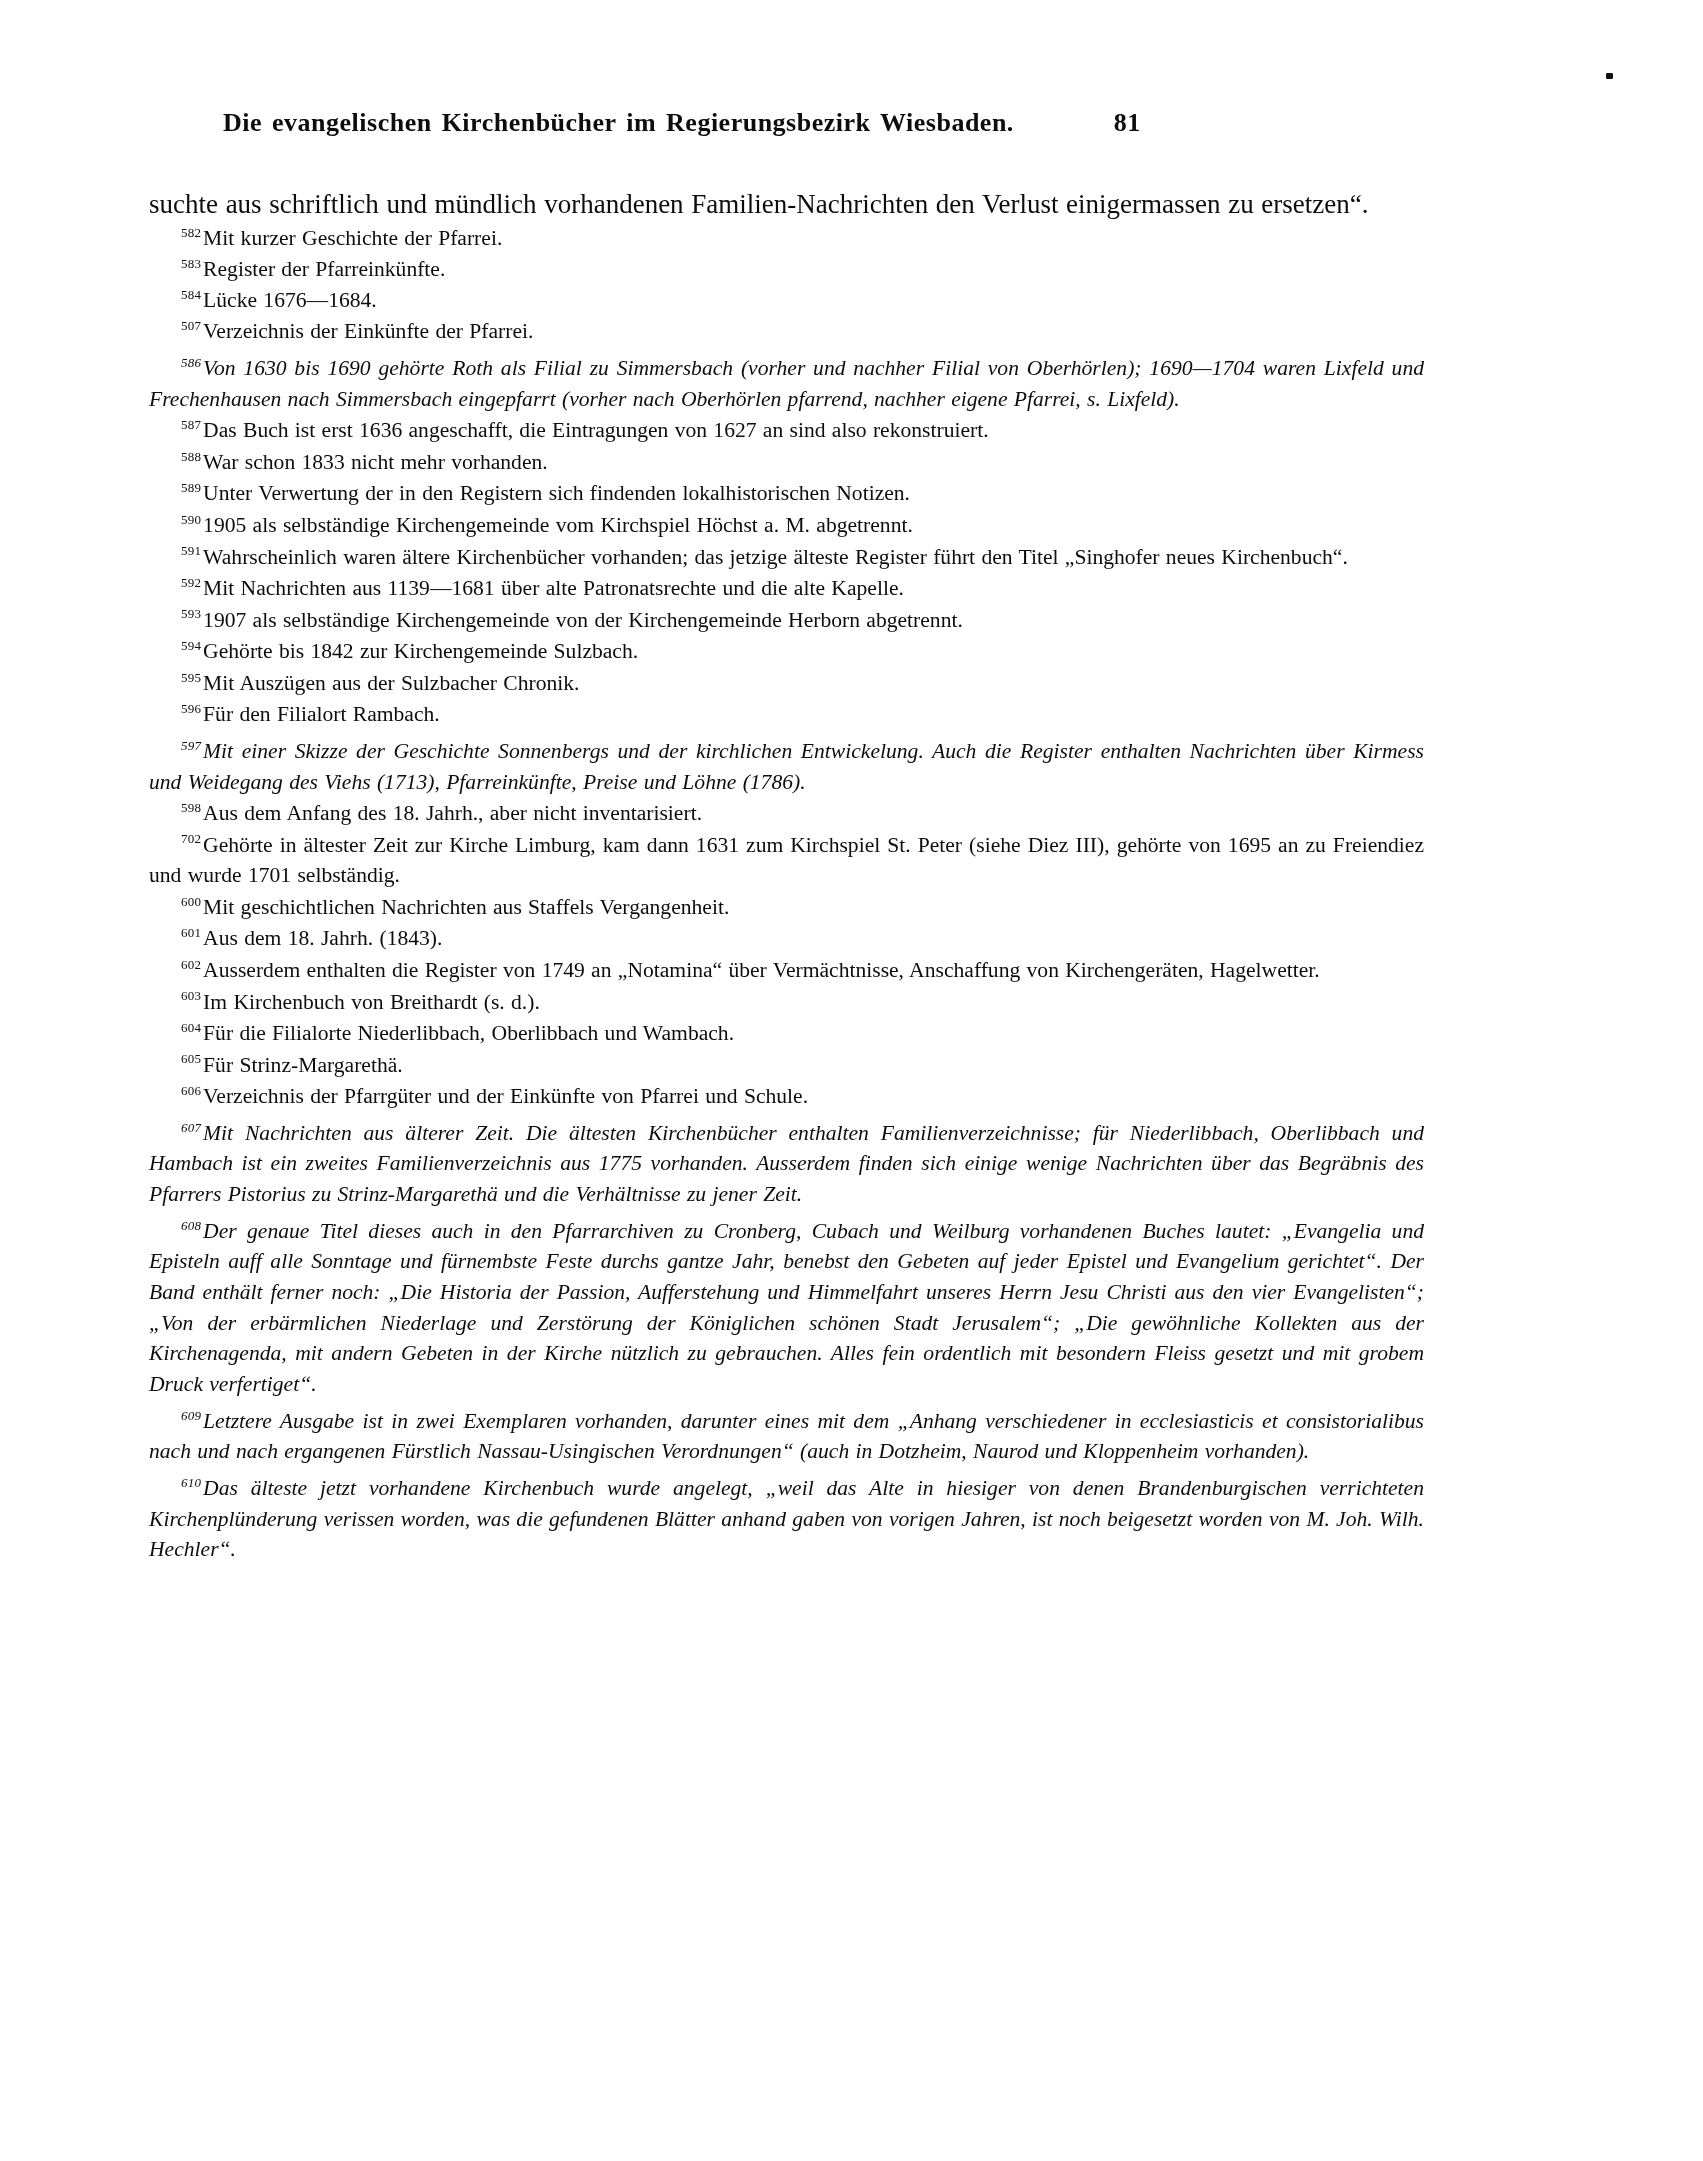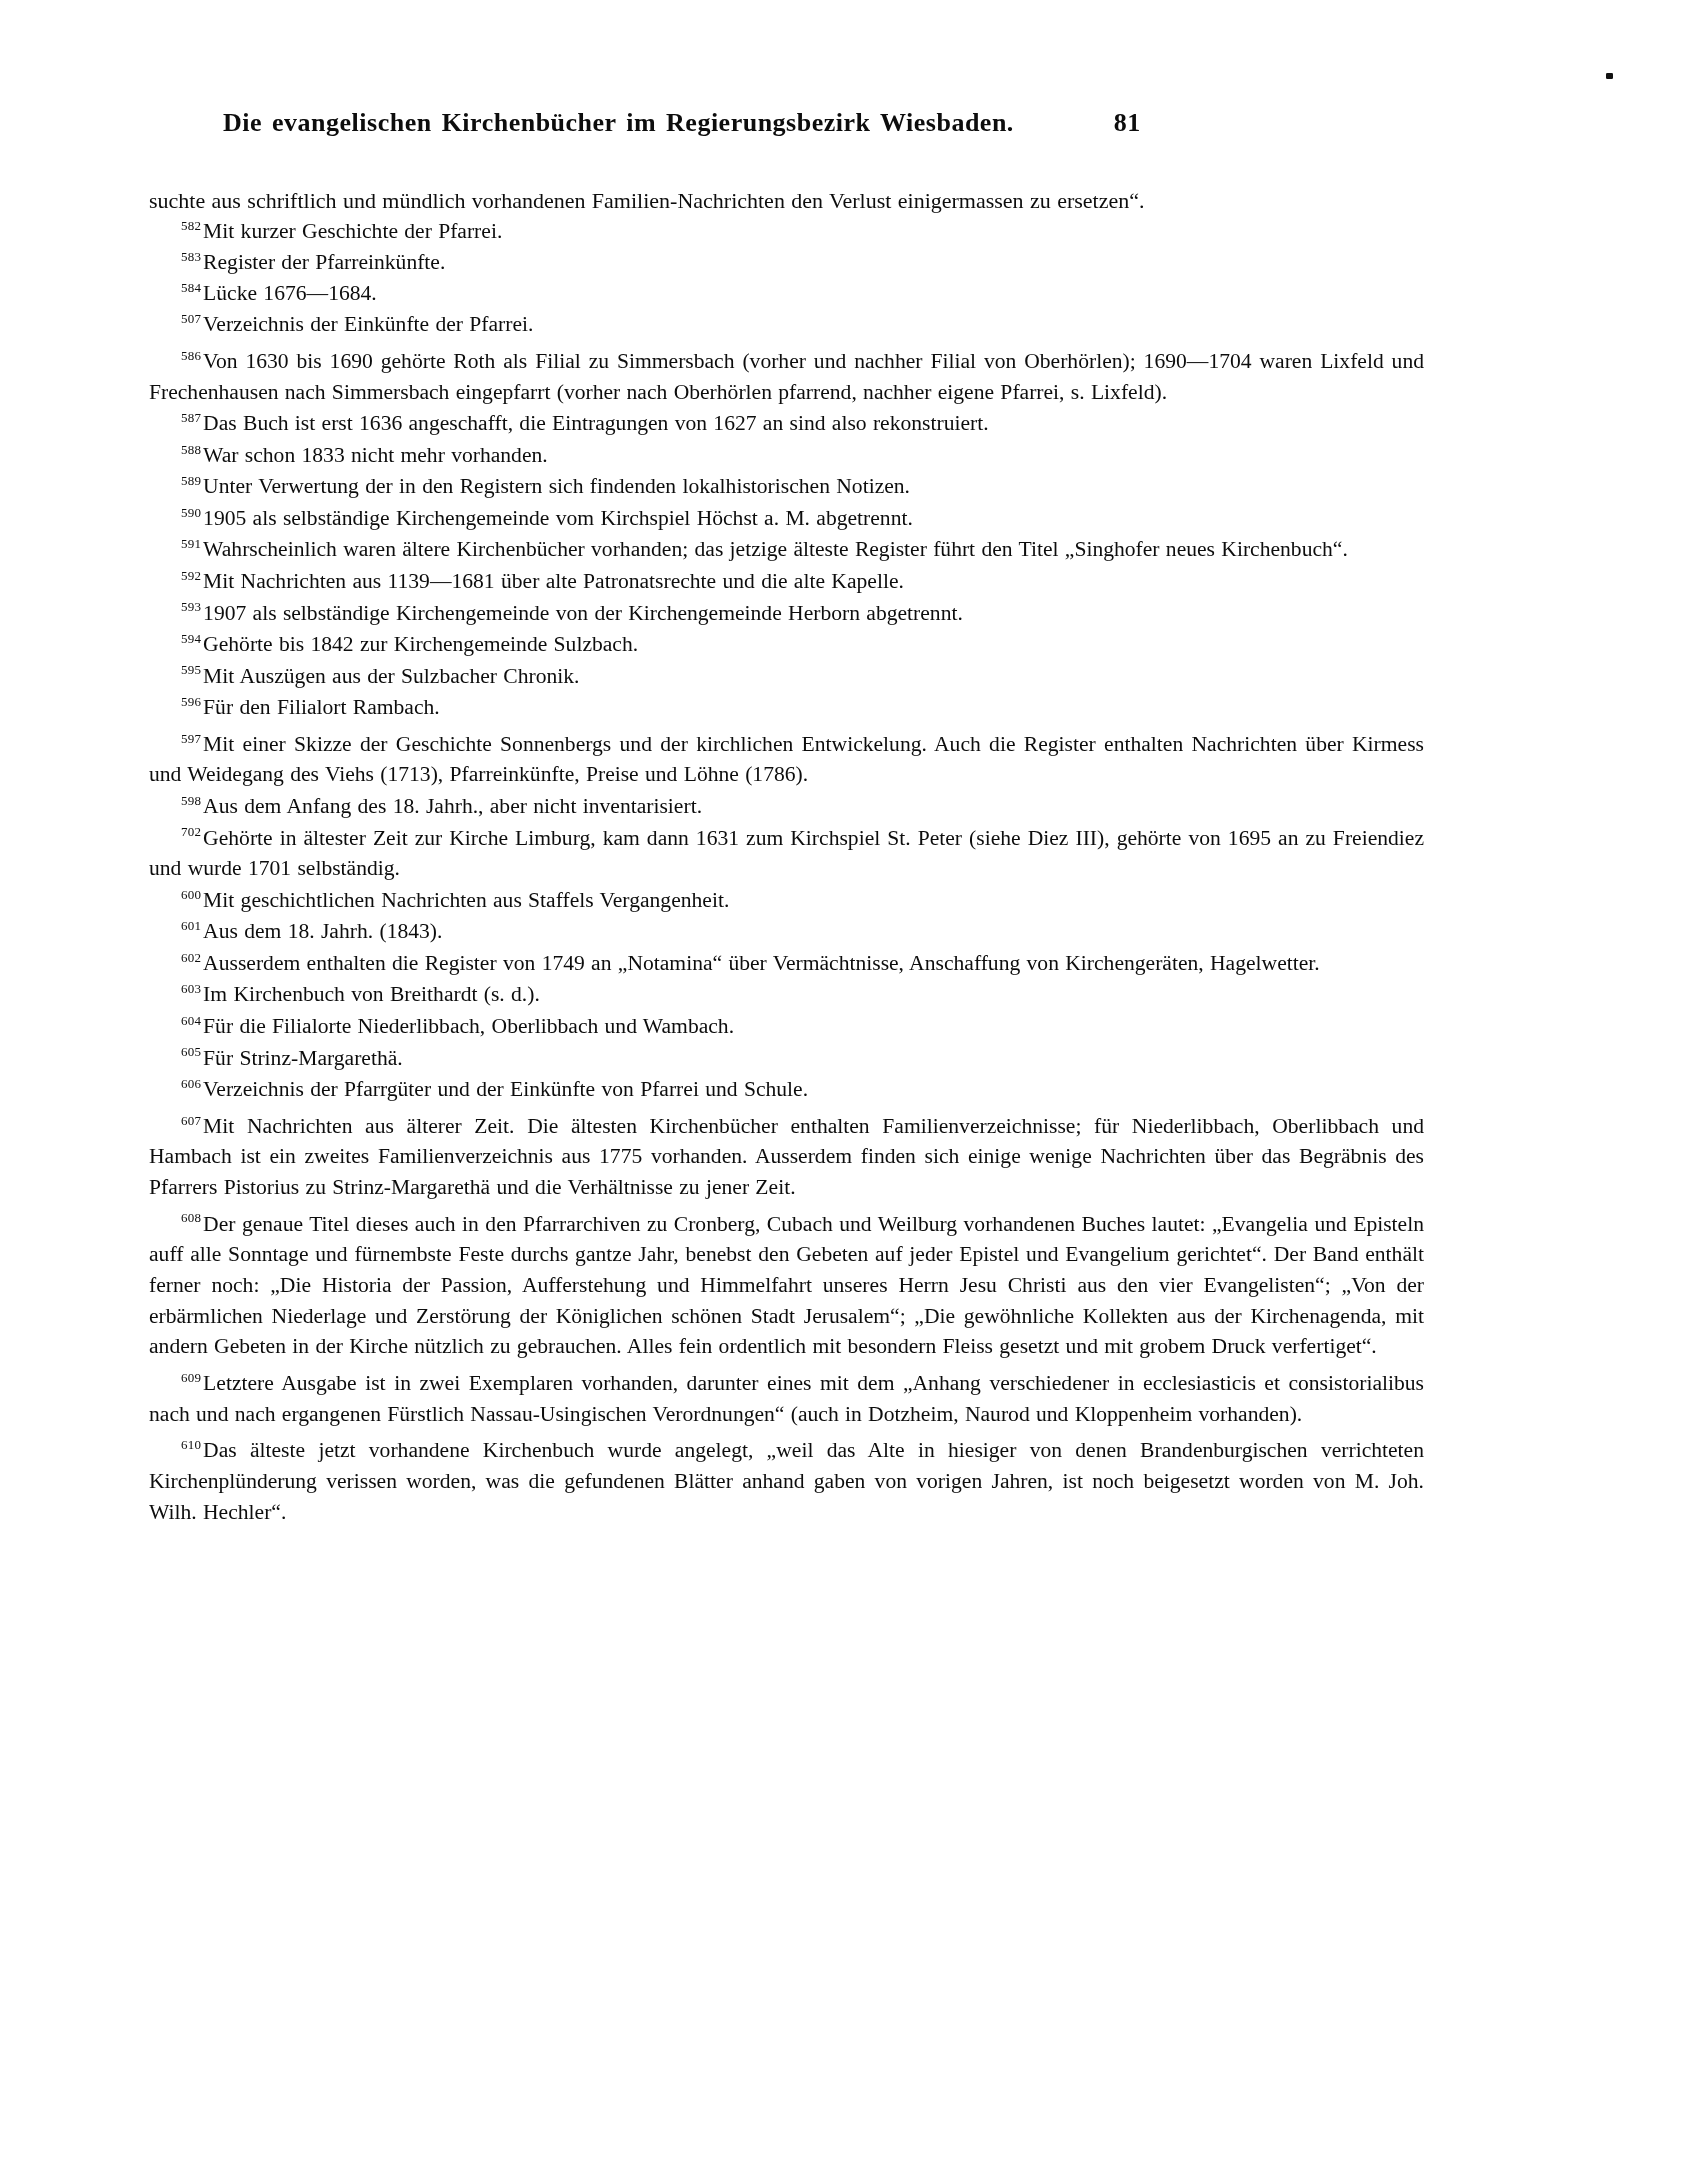--- a/index.html
+++ b/index.html
@@ -54,21 +54,21 @@
     white-space: nowrap;
   }
   .runhead-folio {
     font-size: 26px;
     font-weight: bold;
     margin-left: 100px;
     letter-spacing: 0.4px;
   }
   
   .maintext {
-    font-size: 22px;
+    font-size: 27px;
     line-height: 1.42;
     text-align: justify;
     text-justify: inter-word;
     word-spacing: 0.9px;
   }
   .maintext p {
     margin: 0 0 0 0;
   }
   
   p.cont {
@@ -87,20 +87,21 @@
     padding: 0;
   }
   .note + .note {
     margin-top: 0.9px;
   }
   .note.tight + .note.tight {
     margin-top: 0.4px;
   }
   .note.gap {
     margin-top: 6px;
+    font-style: italic;
   }
   sup.fn {
     font-size: 13px;
     vertical-align: super;
     line-height: 0;
     letter-spacing: 0.2px;
     margin-right: 2px;
   }
 </style>
 </head>

